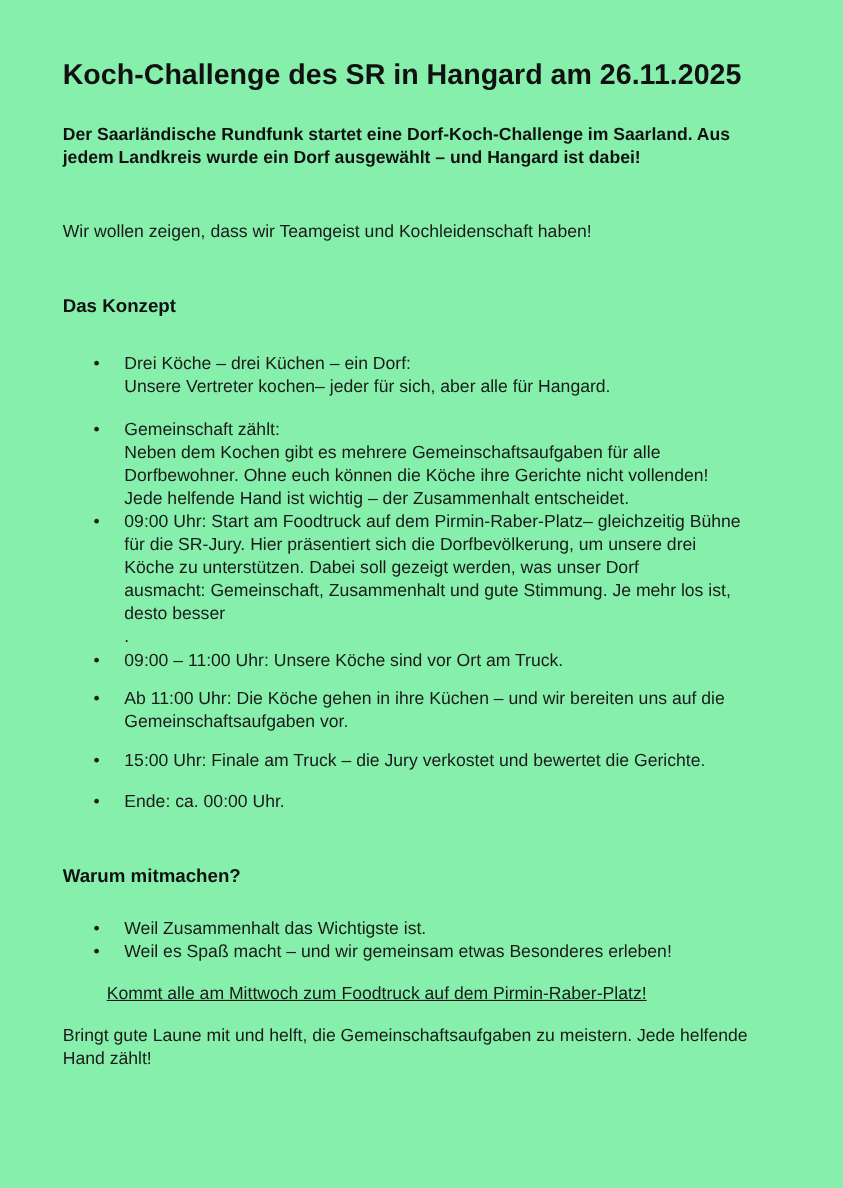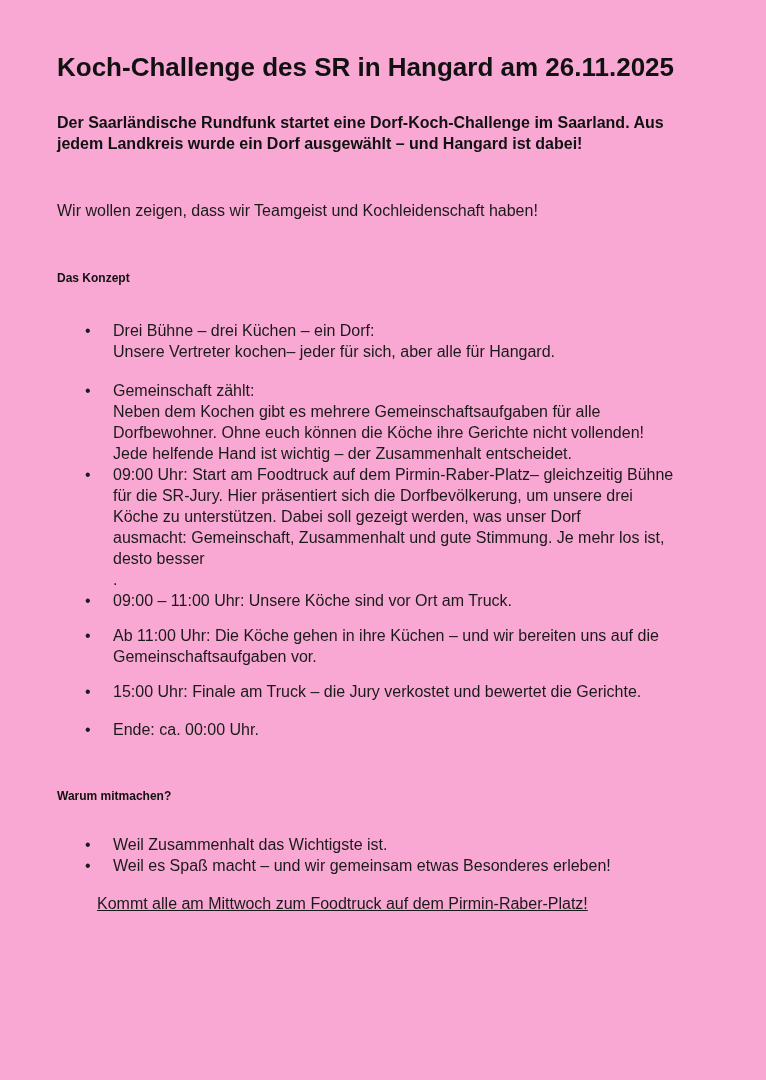--- a/index.html
+++ b/index.html
@@ -1,38 +1,38 @@
 <!DOCTYPE html>
 <html lang="de"><head>
 <meta charset="utf-8">
 <style>
   html, body { margin: 0; padding: 0; background: #ffffff; }
   .page {
     width: 766px;
     height: 1080px;
     box-sizing: border-box;
     padding: 52px 40px 0 57px;
-    background: #f9a8d4;
+    background: #86efac;
     color: #1a1a1a;
     font-family: "Liberation Sans", sans-serif;
     font-size: 16px;
     line-height: 21px;
     overflow: hidden;
   }
   .doc-title {
     font-size: 26px;
     line-height: 30px;
     font-weight: bold;
     margin: 0 0 30px 0;
     white-space: pre;
     color: #111111;
   }
   .p-intro-bold { font-weight: bold; margin: 0 0 46px 0; white-space: pre; color: #111111; }
   .p-intro { margin: 0 0 47px 0; white-space: pre; }
-  h2 { font-size: 12px; line-height: 21px; font-weight: bold; color: #111111; white-space: pre; }
+  h2 { font-size: 17px; line-height: 21px; font-weight: bold; color: #111111; white-space: pre; }
   .h-konzept { margin: 0 0 31px 0; }
   .h-ablauf { margin: 12px 0 29px 0; }
   .h-warum { margin: 46px 0 27px 0; }
   ul.bullets { list-style: none; margin: 0; padding: 0; }
   li.bullet-item { display: flex; align-items: flex-start; }
   li.bullet-item .dot { flex: 0 0 28px; margin-left: 28px; }
   li.bullet-item .btxt { flex: 1 1 auto; white-space: pre; }
   .list-konzept li { margin-bottom: 18px; }
   .list-konzept li:last-child { margin-bottom: 0; }
   .list-ablauf li:nth-child(1) { margin-bottom: 0; }
@@ -54,21 +54,21 @@
   <p class="p-intro-bold">Der Saarländische Rundfunk startet eine Dorf-Koch-Challenge im Saarland. Aus
 jedem Landkreis wurde ein Dorf ausgewählt – und Hangard ist dabei!</p>
 
   <p class="p-intro">Wir wollen zeigen, dass wir Teamgeist und Kochleidenschaft haben!</p>
 
   <h2 class="h-konzept">Das Konzept</h2>
 
   <ul class="bullets list-konzept">
     <li class="bullet-item">
       <span class="dot">•</span>
-      <span class="btxt">Drei Bühne – drei Küchen – ein Dorf:
+      <span class="btxt">Drei Köche – drei Küchen – ein Dorf:
 Unsere Vertreter kochen– jeder für sich, aber alle für Hangard.</span>
     </li>
     <li class="bullet-item">
       <span class="dot">•</span>
       <span class="btxt">Gemeinschaft zählt:
 Neben dem Kochen gibt es mehrere Gemeinschaftsaufgaben für alle
 Dorfbewohner. Ohne euch können die Köche ihre Gerichte nicht vollenden!
 Jede helfende Hand ist wichtig – der Zusammenhalt entscheidet.</span>
     </li>
   </ul>
@@ -111,14 +111,16 @@
       <span class="btxt">Weil Zusammenhalt das Wichtigste ist.</span>
     </li>
     <li class="bullet-item">
       <span class="dot">•</span>
       <span class="btxt">Weil es Spaß macht – und wir gemeinsam etwas Besonderes erleben!</span>
     </li>
   </ul>
 
   <p class="p-callout">Kommt alle am Mittwoch zum Foodtruck auf dem Pirmin-Raber-Platz!</p>
 
+  <p class="p-closing">Bringt gute Laune mit und helft, die Gemeinschaftsaufgaben zu meistern. Jede helfende
+Hand zählt!</p>
 
 </div>
 
 </body></html>

